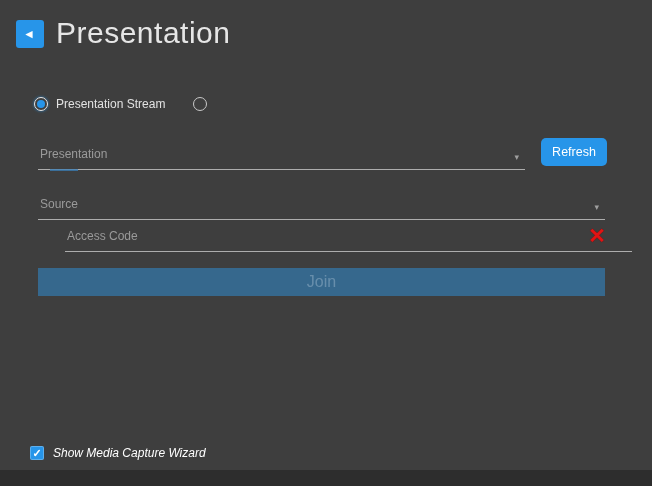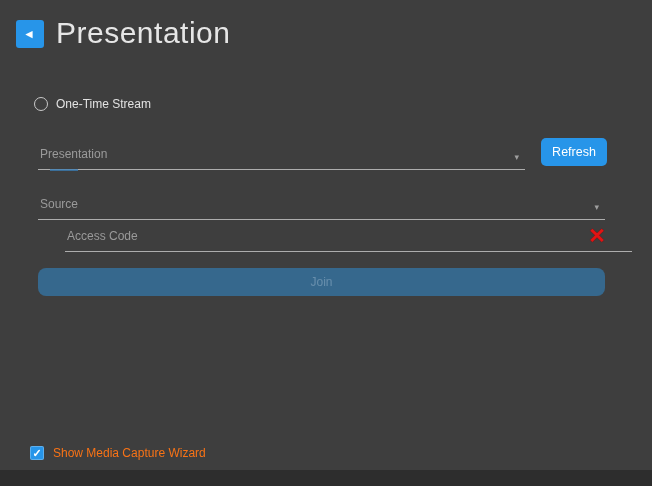--- a/index.html
+++ b/index.html
@@ -65,49 +65,54 @@
   }
 
   .error-x{
     position:absolute;left:585px;top:224px;width:24px;height:24px;
     color:#e01414;font-size:21px;font-weight:bold;line-height:24px;text-align:center;
     text-shadow:0 0 1px #8c0000;
   }
 
   .join-btn{
     position:absolute;left:38px;top:268px;width:567px;height:28px;
-    background:#36688d;border:none;border-radius:8px;
-    color:rgba(230,240,250,0.28);font-size:12px;font-family:"Liberation Sans", sans-serif;
+    background:#36688d;border:none;border-radius:0;
+    color:rgba(230,240,250,0.28);font-size:16px;font-family:"Liberation Sans", sans-serif;
     cursor:default;
   }
 
   
   .wizard-row{position:absolute;left:30px;top:446px;display:flex;align-items:center;cursor:pointer;}
   .checkbox{
     width:14px;height:14px;border-radius:2px;background:#2795e9;
     display:flex;align-items:center;justify-content:center;
     box-shadow:0 0 0 1px rgba(255,255,255,0.25) inset;
   }
   .checkbox .check{color:#ffffff;font-size:11px;line-height:1;font-weight:bold;}
-  .wizard-label{margin-left:9px;font-size:12px;color:#f97316;}
+  .wizard-label{margin-left:9px;font-size:12px;color:#ffffff;font-style:italic;}
 </style>
 </head>
 <body>
 
 <div class="screen">
 
   <button class="back-btn">
     <span class="tri">◄</span>
   </button>
   <div class="page-title">Presentation</div>
 
   <div class="radio-row">
+    <div class="radio selected">
+      <span class="radio-circle">
+          <span class="radio-dot"></span>
+        </span>
+      <span class="radio-label">Presentation Stream</span>
+    </div>
     <div class="radio">
       <span class="radio-circle"></span>
-      <span class="radio-label">One-Time Stream</span>
     </div>
   </div>
 
   <div class="field f-presentation">
     <input type="text" placeholder="Presentation" style="">
     <span class="accent-seg"></span>
     <span class="dd-arrow">▾</span>
   </div>
 
   <button class="refresh-btn">Refresh</button>

